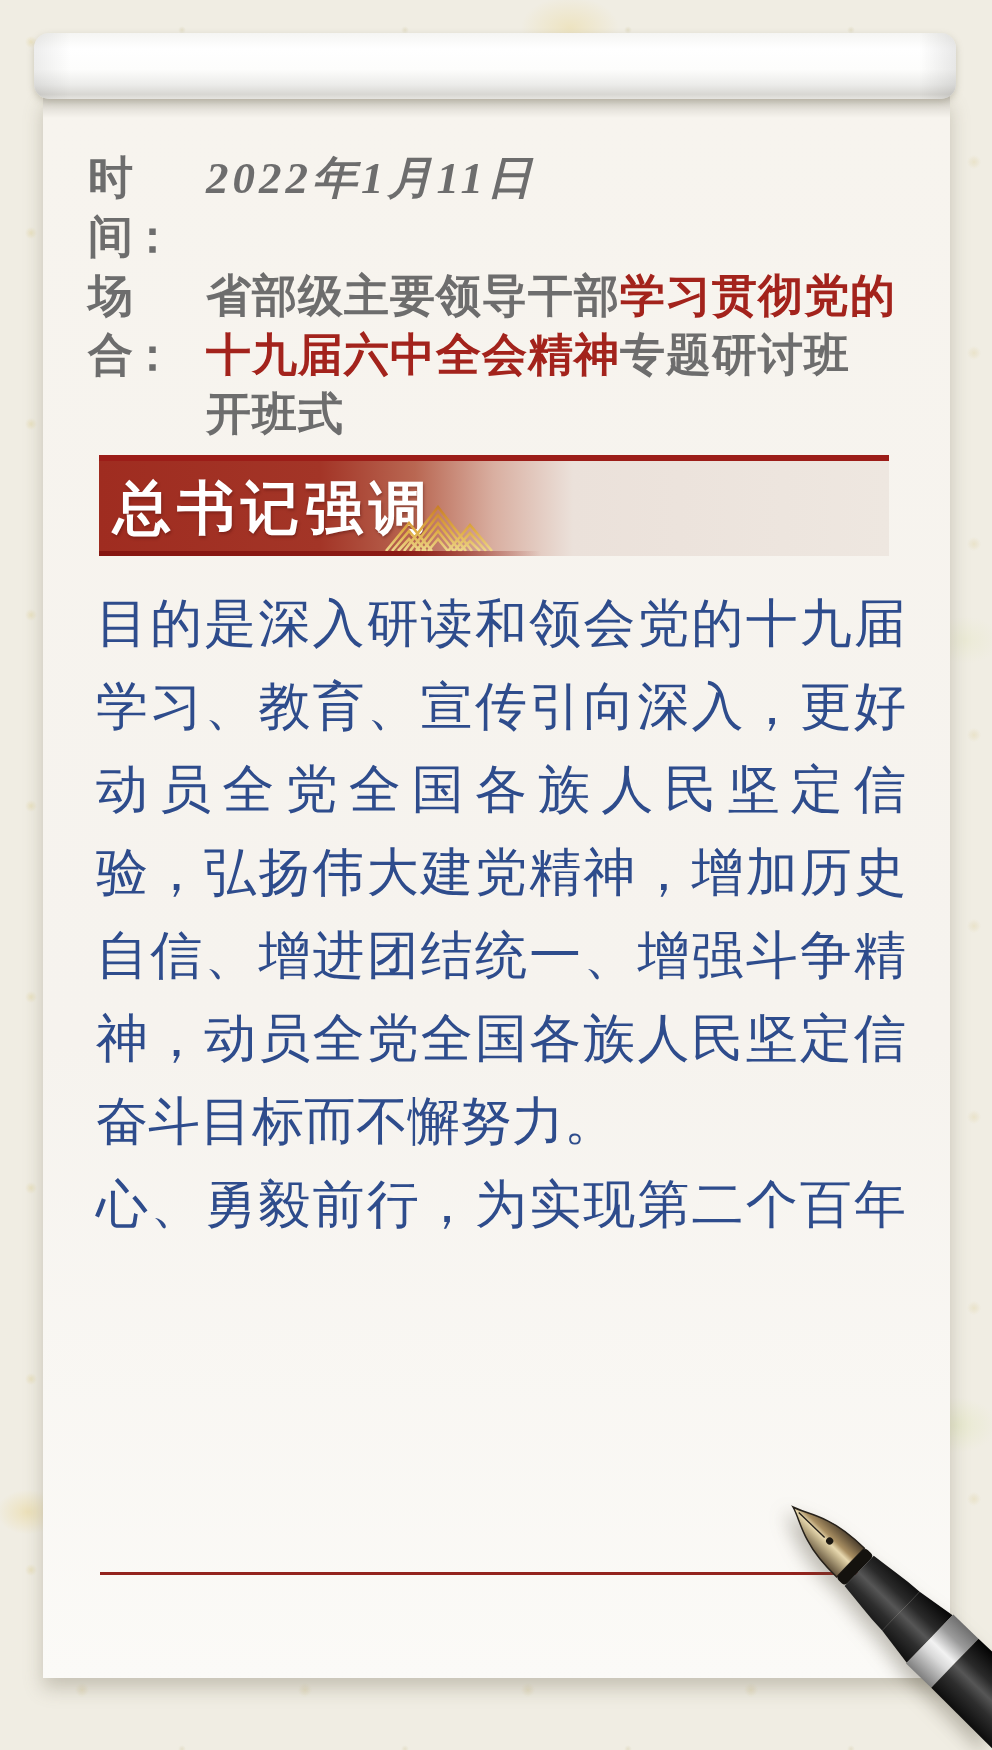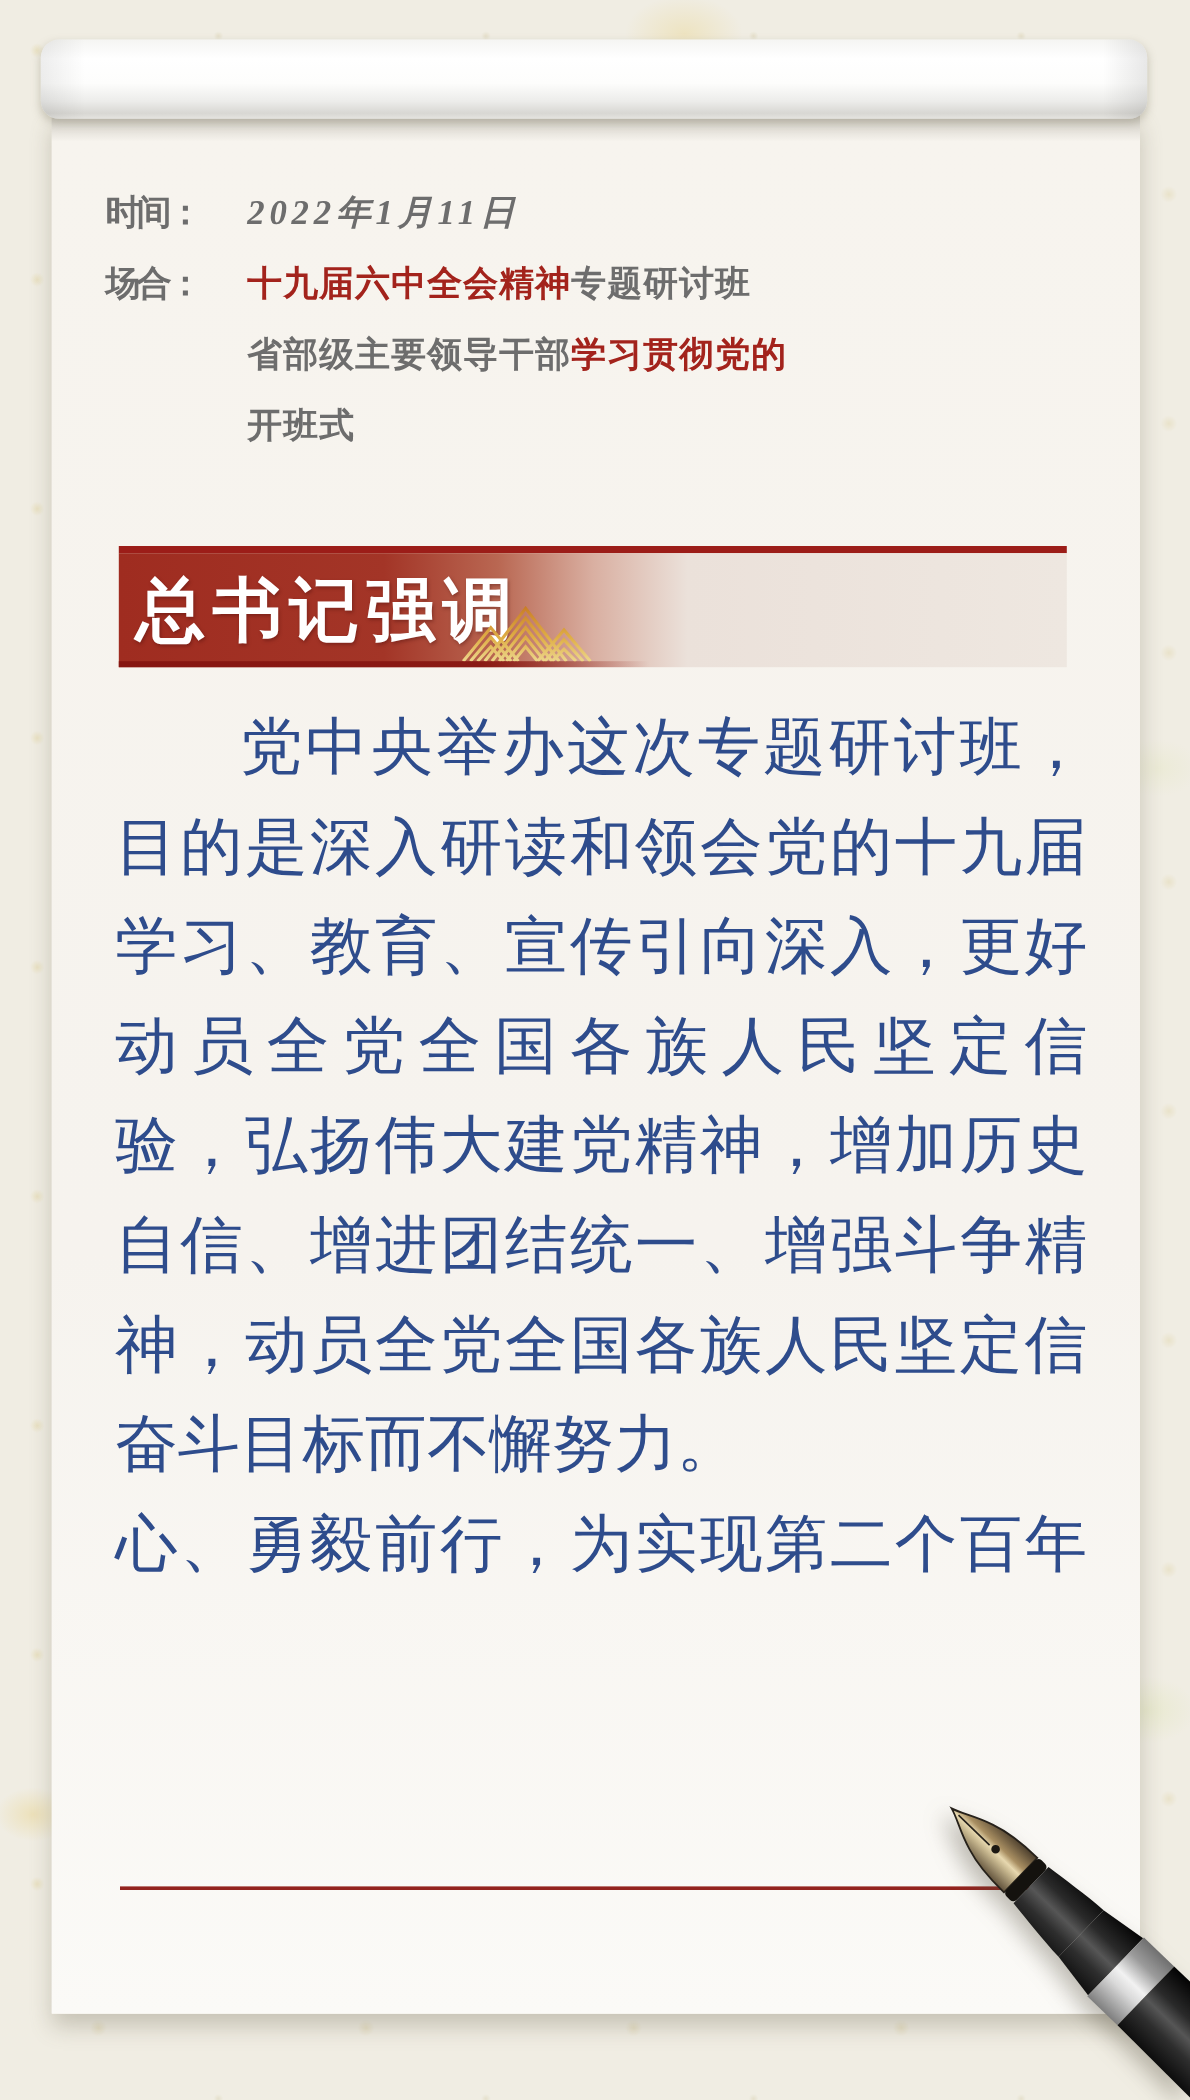--- a/index.html
+++ b/index.html
@@ -45,21 +45,21 @@
     background:linear-gradient(180deg,#f7f4ee 0%,#f6f3ee 60%,#fbfaf7 100%);
     box-shadow:0 10px 18px rgba(108,102,82,.32);
   }
   .roll-shadow{
     position:absolute;left:0;top:0;width:100%;height:22px;
     background:linear-gradient(180deg,rgba(88,84,68,.28),rgba(88,84,68,0));
   }
   
   .header{
     position:absolute;left:45px;top:53px;width:820px;
-    font-weight:bold;font-size:29px;line-height:59px;color:#6d6d6d;
+    font-weight:bold;font-size:45px;line-height:59px;color:#6d6d6d;
   }
   .meta-row{display:flex;align-items:flex-start;}
   .meta-label{flex:0 0 118px;letter-spacing:-3px;}
   .meta-value{letter-spacing:4px;font-style:italic;}
   .occ-line{letter-spacing:1px;white-space:nowrap;}
   .t-gray{color:#6d6d6d;}
   .t-red{color:#a3231c;}
   
   .banner{position:absolute;left:56px;top:359px;width:790px;z-index:1;}
   .banner-topline{height:6px;background:#9c1d18;}
@@ -111,22 +111,22 @@
     <div class="roll-shadow"></div>
 
     <div class="header">
       <div class="meta-row">
         <span class="meta-label t-gray">时间：</span>
         <span class="meta-value t-gray">2022年1月11日</span>
       </div>
       <div class="meta-row">
         <span class="meta-label t-gray">场合：</span>
         <div class="occasion-content">
+          <div class="occ-line"><span class="t-gray">省部级主要领导干部</span><span class="t-red">学习贯彻党的</span></div>
           <div class="occ-line"><span class="t-red">十九届六中全会精神</span><span class="t-gray">专题研讨班</span></div>
-          <div class="occ-line"><span class="t-gray">省部级主要领导干部</span><span class="t-red">学习贯彻党的</span></div>
           <div class="occ-line"><span class="t-gray">开班式</span></div>
         </div>
       </div>
     </div>
 
     <div class="banner">
       <div class="banner-topline"></div>
       <div class="banner-band">
         <span class="banner-title">总书记强调</span>
         <svg class="mountains" viewBox="0 0 112 48" fill="none">
@@ -149,21 +149,20 @@
             <path d="M66,46 L88,20 L110,46"></path>
             <path d="M72,46 L88,28 L104,46"></path>
             <path d="M78,46 L88,36 L98,46"></path>
           </g>
         </svg>
         <div class="banner-bottomline"></div>
       </div>
     </div>
 
     <div class="quote">
-      <div class="q-line first">党中央举办这次专题研讨班，</div>
       <div class="q-line">目的是深入研读和领会党的十九届</div>
       <div class="q-line">学习、教育、宣传引向深入，更好</div>
       <div class="q-line">动员全党全国各族人民坚定信</div>
       <div class="q-line">验，弘扬伟大建党精神，增加历史</div>
       <div class="q-line">自信、增进团结统一、增强斗争精</div>
       <div class="q-line">神，动员全党全国各族人民坚定信</div>
       <div class="q-line last">奋斗目标而不懈努力。</div>
       <div class="q-line">心、勇毅前行，为实现第二个百年</div>
     </div>
 

